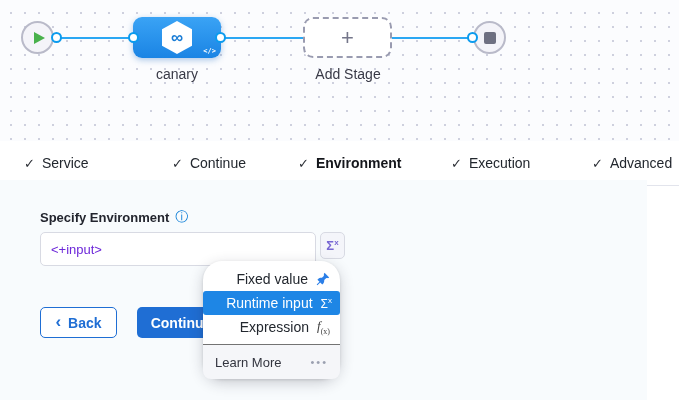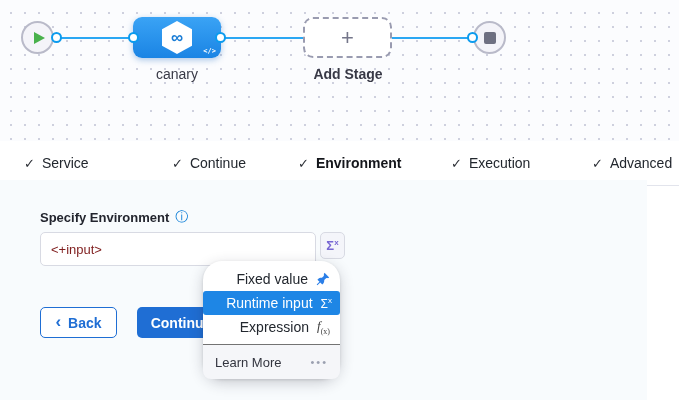--- a/index.html
+++ b/index.html
@@ -91,21 +91,21 @@
     position: absolute; left: 40px; top: 28px;
     display: flex; align-items: center; gap: 6px;
     font-size: 13px; font-weight: 700; color: #23252e;
   }
   .info-icon { color: #0278d5; font-size: 13px; font-weight: 400; }
   .input-row { position: absolute; left: 40px; top: 52px; display: flex; gap: 4px; }
   .text-input {
     width: 276px; height: 27px; background: #ffffff;
     border: 1px solid #d8dae3; border-radius: 5px;
     font-family: "Liberation Sans", sans-serif;
-    font-size: 13px; color: #7f1d1d; padding: 16px 10px; outline: none;
+    font-size: 13px; color: #6d28d9; padding: 16px 10px; outline: none;
   }
   .sigma-button {
     width: 25px; height: 27px; background: #f4f5fa;
     border: 1px solid #d8dae3; border-radius: 5px;
     display: flex; align-items: center; justify-content: center;
     color: #7867d3; cursor: pointer;
   }
   .sigma-glyph { font-size: 13px; font-weight: 700; line-height: 1; }
   .sigma-glyph sup { font-size: 8px; }
 
@@ -180,21 +180,21 @@
   <div class="add-node">
     <span>+</span>
   </div>
 
   <div class="port" style="left:467px;"></div>
   <div class="node-circle" style="left:473px;">
     <div class="stop-square"></div>
   </div>
 
   <div class="node-label" style="left:177px;">canary</div>
-  <div class="node-label" style="left:348px;font-weight:bold;">Add Stage</div>
+  <div class="node-label" style="left:348px;">Add Stage</div>
 </div>
 
 <div class="tabbar">
   <div class="tab" style="left:24px;">
     <span class="check">✓</span>
     <span class="tab-label">Service</span>
   </div>
   <div class="tab" style="left:172px;">
     <span class="check">✓</span>
     <span class="tab-label">Continue</span>

